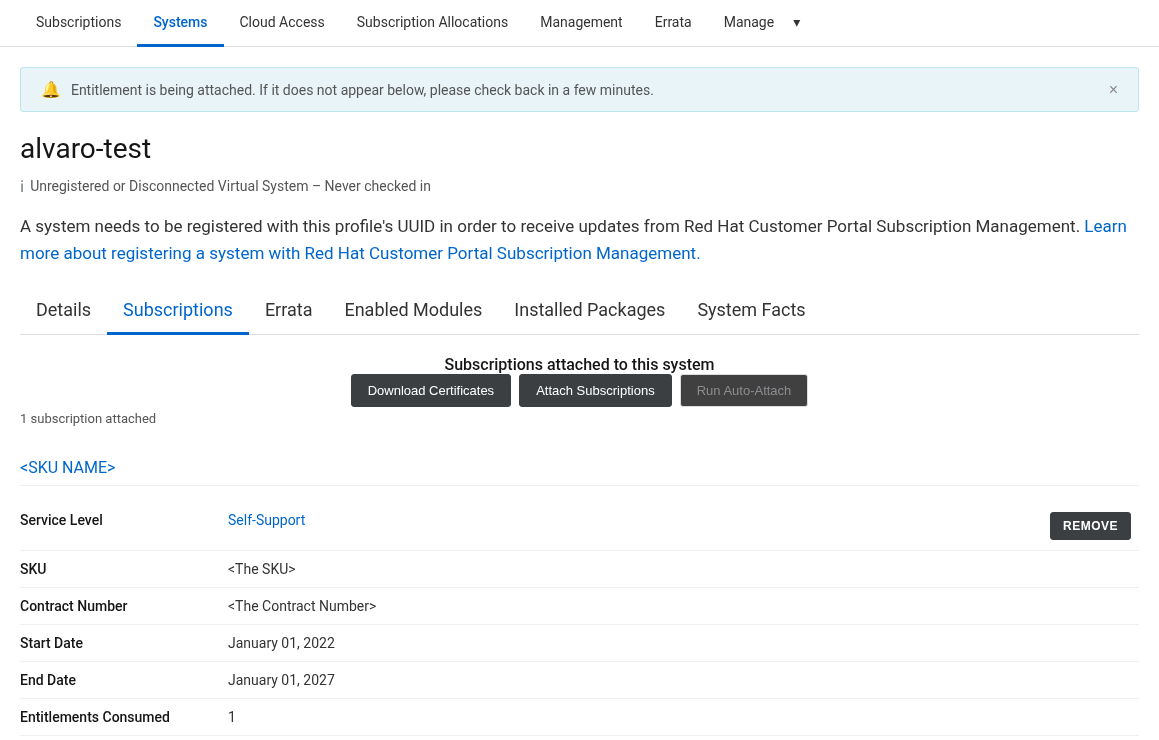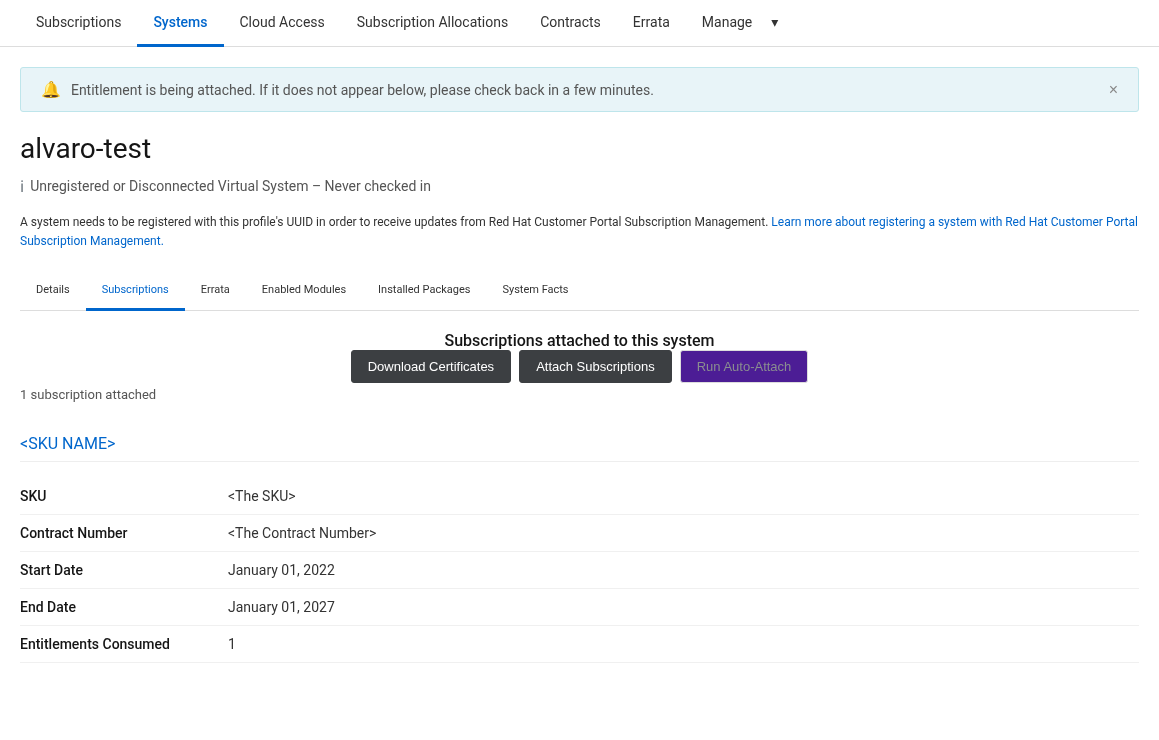--- a/index.html
+++ b/index.html
@@ -44,30 +44,30 @@
     .alert-close { cursor: pointer; color: #888; font-size: 16px; background: none; border: none; }
 
     
     .page-content { padding: 20px; }
 
     .page-title { font-size: 28px; font-weight: 400; color: #151515; margin-bottom: 10px; }
 
     .system-status { display: flex; align-items: center; gap: 6px; color: #555; font-size: 14px; margin-bottom: 14px; }
     .status-icon { color: #6c757d; font-size: 16px; }
 
-    .description-text { font-size: 12px; color: #333; line-height: 1.6; margin-bottom: 20px; margin-top: 16px; }
+    .description-text { font-size: 17px; color: #333; line-height: 1.6; margin-bottom: 20px; margin-top: 16px; }
     .description-text a { color: #0066cc; text-decoration: none; }
 
     
     .tabs { display: flex; border-bottom: 1px solid #ddd; margin-bottom: 20px; }
     .tab {
       padding: 12px 16px;
       cursor: pointer;
       color: #333;
-      font-size: 11px;
+      font-size: 18px;
       border-bottom: 3px solid transparent;
       margin-bottom: -1px;
     }
     .tab.active {
       color: #0066cc;
       border-bottom: 3px solid #0066cc;
     }
 
     
     .subscriptions-header {
@@ -92,21 +92,21 @@
       background: #3c3f42;
       color: #fff;
       border-color: #3c3f42;
     }
     .btn-primary-outline {
       background: #3c3f42;
       color: #fff;
       border-color: #3c3f42;
     }
     .btn-disabled {
-      background: #4c1d95;
+      background: #404040;
       color: #8a8d90;
       border-color: #ddd;
       cursor: not-allowed;
     }
 
     .subscriptions-count { font-size: 13px; color: #555; margin-bottom: 20px; }
 
     
     .sku-name {
       font-size: 16px;
@@ -151,21 +151,21 @@
     .bell-icon { font-size: 16px; }
   </style>
 </head>
 <body>
 
 <nav class="top-nav">
   <a class="nav-item">Subscriptions</a>
   <a class="nav-item active">Systems</a>
   <a class="nav-item">Cloud Access</a>
   <a class="nav-item">Subscription Allocations</a>
-  <a class="nav-item">Contracts</a>
+  <a class="nav-item">Management</a>
   <a class="nav-item">Errata</a>
   <a class="nav-item dropdown">
     <span>Manage</span>
     <span>▾</span>
   </a>
 </nav>
 
 <div class="alert-banner">
   <div class="alert-content">
     <span class="bell-icon">🔔</span>
@@ -206,20 +206,29 @@
     </div>
   </div>
   <div class="subscriptions-count">1 subscription attached</div>
 
   <div>
     <div class="sku-name">&lt;SKU NAME&gt;</div>
 
     <table class="details-table">
       <tbody>
         <tr>
+          <td>Service Level</td>
+          <td>
+            <a class="service-level-link">Self-Support</a>
+          </td>
+          <td class="remove-cell">
+            <button class="remove-btn">REMOVE</button>
+          </td>
+        </tr>
+        <tr>
           <td>SKU</td>
           <td>&lt;The SKU&gt;</td>
           <td></td>
         </tr>
         <tr>
           <td>Contract Number</td>
           <td>&lt;The Contract Number&gt;</td>
           <td></td>
         </tr>
         <tr>

